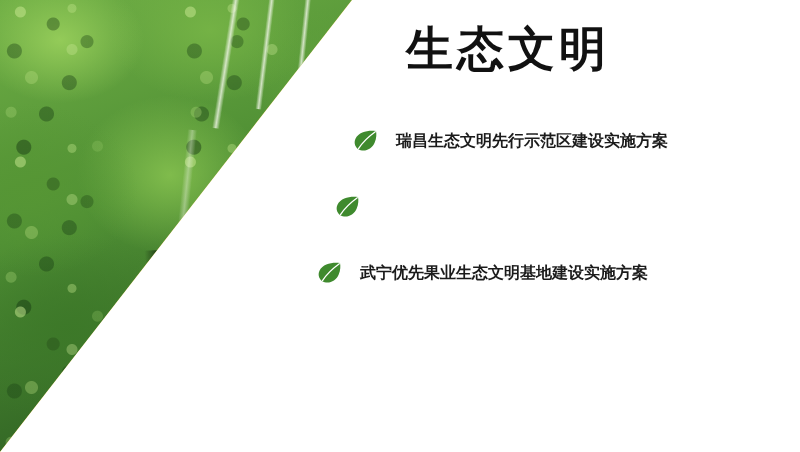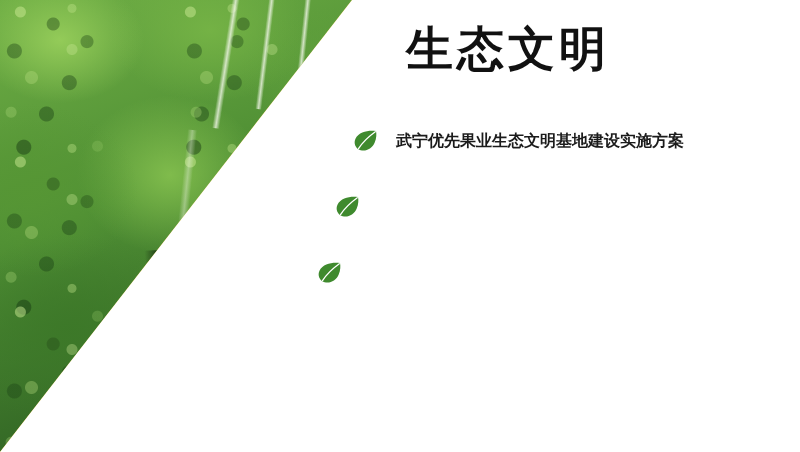--- a/index.html
+++ b/index.html
@@ -178,36 +178,37 @@
     <div class="item-list">
 
 
       <div class="list-item row-1">
         <span class="leaf-icon">
           <svg viewBox="0 0 26 26" width="26" height="26" aria-hidden="true">
             <path d="M24 3C16 2 7 4 3.6 10.4 1.2 15 3.4 20.6 8.6 22.2c5.4 1.6 11.6-1.6 14-7.4C24.6 10.2 24.6 6 24 3z" fill="#3f8a2e"></path>
             <path d="M23.3 3.7C17 8.2 11.2 13.4 6.5 20.6" stroke="#ffffff" stroke-width="1.3" fill="none" stroke-linecap="round"></path>
           </svg>
         </span>
-        <span class="item-text">武宁优先果业生态文明基地建设实施方案</span>
+        <span class="item-text">瑞昌生态文明先行示范区建设实施方案</span>
       </div>
 
       <div class="list-item row-2">
         <span class="leaf-icon">
           <svg viewBox="0 0 26 26" width="26" height="26" aria-hidden="true">
             <path d="M24 3C16 2 7 4 3.6 10.4 1.2 15 3.4 20.6 8.6 22.2c5.4 1.6 11.6-1.6 14-7.4C24.6 10.2 24.6 6 24 3z" fill="#3f8a2e"></path>
             <path d="M23.3 3.7C17 8.2 11.2 13.4 6.5 20.6" stroke="#ffffff" stroke-width="1.3" fill="none" stroke-linecap="round"></path>
           </svg>
         </span>
       </div>
 
       <div class="list-item row-3">
         <span class="leaf-icon">
           <svg viewBox="0 0 26 26" width="26" height="26" aria-hidden="true">
             <path d="M24 3C16 2 7 4 3.6 10.4 1.2 15 3.4 20.6 8.6 22.2c5.4 1.6 11.6-1.6 14-7.4C24.6 10.2 24.6 6 24 3z" fill="#3f8a2e"></path>
             <path d="M23.3 3.7C17 8.2 11.2 13.4 6.5 20.6" stroke="#ffffff" stroke-width="1.3" fill="none" stroke-linecap="round"></path>
           </svg>
         </span>
+        <span class="item-text">武宁优先果业生态文明基地建设实施方案</span>
       </div>
 
     </div>
   </div>
 </div>
 
 </body></html>

